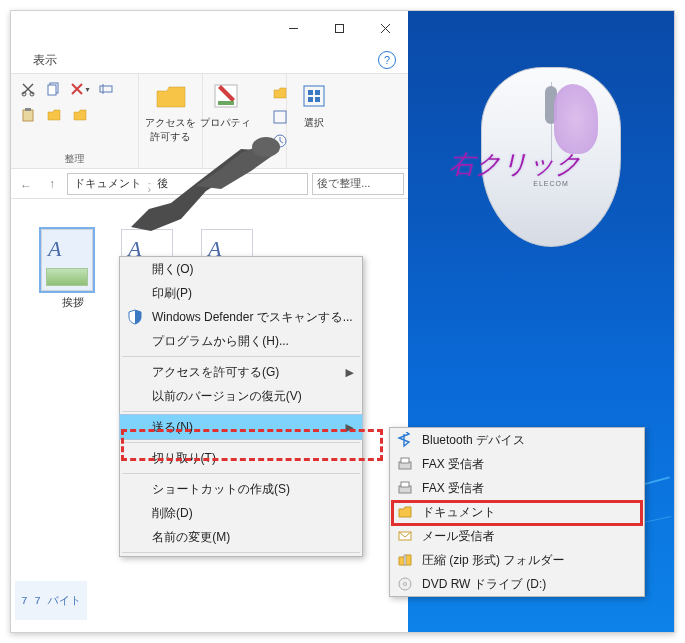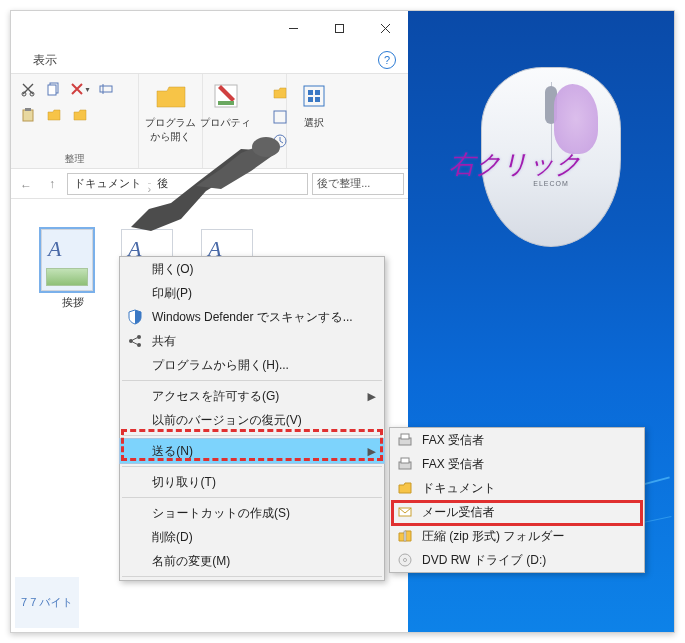--- a/index.html
+++ b/index.html
@@ -35,26 +35,26 @@
   .addrbox .sep{color:#aaa;}
   .afterbox { width: 92px; height:22px; border:1px solid #c9c9c9; background:#fff; font-size:11px; display:flex;align-items:center;padding:0 4px;color:#555;}
   .files { padding: 18px 0 0 26px; position: relative; height: 280px; }
   .fileicon { width: 64px; height: 80px; position:absolute; }
   .fileicon.f1{ left:30px; top:30px;} .fileicon.f2{ left:110px; top:30px;} .fileicon.f3{ left:190px; top:30px;}
   .page { width: 52px; height: 62px; background:#fff; border:1px solid #cfd4dc; position:relative; }
   .page .a { position:absolute; top:6px; left:6px; font-size:22px; font-style:italic; font-family: "Times New Roman", serif; color:#4a6aa8; }
   .page .img { position:absolute; bottom:4px; left:4px; right:4px; height:18px; background:linear-gradient(180deg,#c2e2b6 0%,#8fc078 100%); border:1px solid #a9c79d;}
   .page.sel { outline:2px solid #7ab0ea; background:#e8f1fb; }
   .flabel { font-size: 11px; text-align:center; margin-top:4px;color:#333;}
-  .status { position:absolute; left:4px; bottom:4px; font-size:11px; color:#4a7abf; background:#eef4fb; padding:18px 6px;}
+  .status { position:absolute; left:4px; bottom:12px; font-size:11px; color:#4a7abf; background:#eef4fb; padding:12px 6px;font-family:Liberation Mono, monospace;}
 
   .hand { position:absolute; left:100px; top:120px; width:170px; height:120px; pointer-events:none; }
 
   .ctx { position:absolute; background:#f2f2f2; border:1px solid #b8b8b8; box-shadow:2px 2px 6px rgba(0,0,0,.25); font-size:12px; color:#222; }
-  .ctx1 { left:108px; top:245px; width:266px; }
+  .ctx1 { left:108px; top:245px; width:244px; }
   .ctx2 { left:378px; top:416px; width:256px; }
   .mi { height:24px; display:flex; align-items:center; padding:0 20px 0 32px; position:relative; white-space:nowrap;}
   .mi .ic { position:absolute; left:6px; top:3px; width:18px;height:18px; display:flex;align-items:center;justify-content:center;}
   .mi .arr { position:absolute; right:8px; top:6px; font-size:11px; color:#555;}
   .mi.hover { background:#7dd3fc; outline:1px solid #a8c6e2; }
   .sep { height:1px; background:#d4d4d4; margin:3px 2px; }
   .redbox { position:absolute; border:3px dashed #e03030; pointer-events:none; }
   .redbox.solid { border-style: solid; }
 
   .folder-ic{fill:#f7c447;stroke:#c99a2a;stroke-width:.5;}
@@ -149,21 +149,21 @@
         </div>
         <div class="label">整理</div>
       </div>
       <div class="rgroup" style="width:64px">
         <div class="rbig">
           <div class="ic">
               <svg width="34" height="30" viewBox="0 0 34 30">
                 <path class="folder-ic" d="M3 10h10l2-4h16v20H3z"></path>
               </svg>
             </div>
-          <span>プログラムから開く</span>
+          <span>アクセスを許可する</span>
         </div>
         <div class="label"></div>
       </div>
       <div class="rgroup" style="width:84px">
         <div style="display:flex;gap:16px">
           <div class="rbig">
             <div class="ic">
                 <svg width="30" height="30" viewBox="0 0 30 30">
                   <rect x="4" y="4" width="22" height="22" fill="#fff" stroke="#b8b8b8"></rect>
                   <path d="M10 4l14 14-3 3L7 7z" fill="#d04040"></path>
@@ -264,31 +264,20 @@
       <div class="mi">
         <span class="ic">
           <svg width="16" height="16" viewBox="0 0 16 16">
             <path d="M8 1l6 2v5c0 4-3 6-6 7-3-1-6-3-6-7V3z" fill="#fff" stroke="#3a78c4"></path>
             <path d="M8 1l6 2v5c0 4-3 6-6 7z" fill="#3a78c4"></path>
           </svg>
         </span>
         <span>Windows Defender でスキャンする...</span>
       </div>
       <div class="mi">
-        <span class="ic">
-          <svg width="16" height="16" viewBox="0 0 16 16">
-            <circle cx="4" cy="8" r="2" fill="#555"></circle>
-            <circle cx="12" cy="4" r="2" fill="#555"></circle>
-            <circle cx="12" cy="12" r="2" fill="#555"></circle>
-            <path d="M5.6 7L10.4 4.6M5.6 9L10.4 11.4" stroke="#555"></path>
-          </svg>
-        </span>
-        <span>共有</span>
-      </div>
-      <div class="mi">
         <span>プログラムから開く(H)...</span>
       </div>
       <div class="sep"></div>
       <div class="mi">
         <span>アクセスを許可する(G)</span>
         <span class="arr">▶</span>
       </div>
       <div class="mi">
         <span>以前のバージョンの復元(V)</span>
       </div>
@@ -311,20 +300,28 @@
       <div class="mi">
         <span>名前の変更(M)</span>
       </div>
       <div class="sep"></div>
     </div>
 
   <div class="ctx ctx2" id="ctx2">
       <div class="mi">
         <span class="ic">
           <svg width="16" height="16" viewBox="0 0 16 16">
+            <path d="M7 2v12l5-4-10-4 10-4-5-4" fill="none" stroke="#2a7ad4" stroke-width="1.4"></path>
+          </svg>
+        </span>
+        <span>Bluetooth デバイス</span>
+      </div>
+      <div class="mi">
+        <span class="ic">
+          <svg width="16" height="16" viewBox="0 0 16 16">
             <rect x="2" y="6" width="12" height="7" fill="#d8d8d8" stroke="#888"></rect>
             <rect x="4" y="2" width="8" height="5" fill="#fff" stroke="#888"></rect>
           </svg>
         </span>
         <span>FAX 受信者</span>
       </div>
       <div class="mi">
         <span class="ic">
           <svg width="16" height="16" viewBox="0 0 16 16">
             <rect x="2" y="6" width="12" height="7" fill="#d8d8d8" stroke="#888"></rect>

